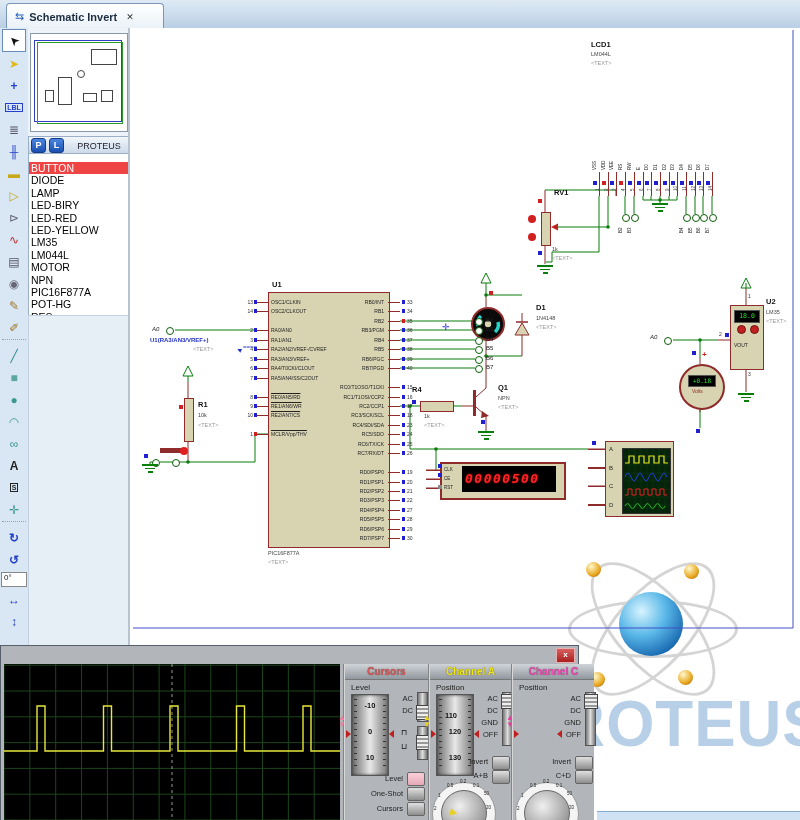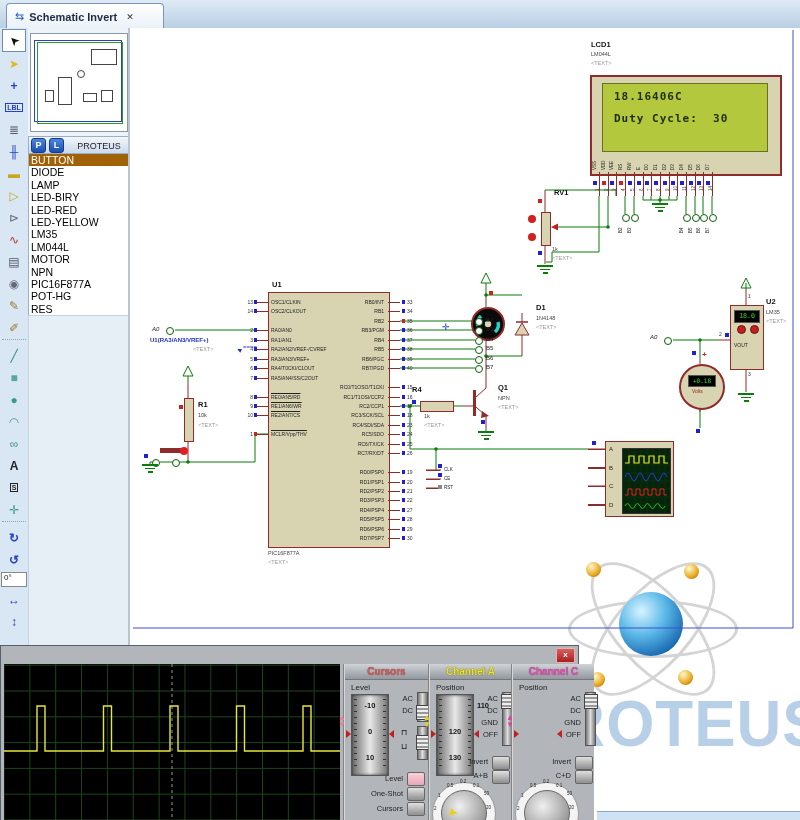--- a/index.html
+++ b/index.html
@@ -22,21 +22,21 @@
   .gbox{border:1px solid currentColor;padding:0 1px;font-size:6px;font-weight:bold;}
   
   #sidepanel{left:28px;top:28px;width:100px;height:792px;background:#eef3f9;}
   #overview{left:2px;top:5px;width:96px;height:97px;background:#fff;border:1px solid #8899aa;position:absolute;}
   .ovd{position:absolute;border:1px solid #444;}
   #dev-header{left:0px;top:108px;width:100px;height:17px;background:linear-gradient(#f2f6fa,#c9d8e8);border:1px solid #9ab0c8;display:flex;align-items:center;gap:3px;padding:0 2px;position:absolute;}
   .pl-btn{width:13px;height:13px;background:linear-gradient(#4a86e0,#1c4fb0);color:#fff;font-weight:bold;font-size:9px;text-align:center;line-height:13px;border-radius:3px;border:1px solid #163c88;}
   .dev-title{flex:1;text-align:center;font-size:9px;color:#223;}
   #device-list{left:0px;top:125px;width:100px;height:162px;background:#fff;border:1px solid #9ab0c8;position:absolute;overflow:hidden;}
   .ditem{height:12.4px;line-height:12.4px;font-size:10.5px;padding-left:2px;color:#000;white-space:nowrap;}
-  .ditem.sel{background:#a16207;color:#fff;}
+  .ditem.sel{background:#ef4444;color:#fff;margin-top:8px;}
   #dev-footer{left:0px;top:287px;width:100px;height:330px;background:#e6eef6;border:1px solid #c3d2e2;position:absolute;}
   
   #schem-bg{left:128px;top:28px;width:672px;height:792px;background:#fff;border-left:2px solid #b8c4d0;position:absolute;}
   #schem{left:0;top:0;width:800px;height:820px;position:absolute;}
   .lbl{position:absolute;font-size:6px;color:#222;white-space:nowrap;}
   .ref{font-size:7.5px;font-weight:bold;color:#111;}
   .val{font-size:5.5px;color:#444;}
   .ttag{font-size:5.5px;color:#999;}
   .comp{position:absolute;background:#d8d4b2;border:1px solid #8f2b2b;}
   .pinlbl{position:absolute;font-size:5px;color:#222;white-space:nowrap;}
@@ -239,26 +239,20 @@
         <circle cx="486" cy="356" r="1.8" fill="#0b7d0b"></circle>
         <circle cx="700" cy="340" r="1.8" fill="#0b7d0b"></circle>
         <circle cx="660" cy="200" r="1.8" fill="#0b7d0b"></circle>
         <circle cx="608" cy="227" r="1.8" fill="#0b7d0b"></circle>
         <path d="M133,628 H793 M793,30 V628" stroke="#3f51c8" stroke-width="1" fill="none"></path>
       </svg>
 
     <div class="lbl ref" style="left:591px;top:40px;">LCD1</div>
     <div class="lbl val" style="left:591px;top:51px;">LM044L</div>
     <div class="lbl ttag" style="left:591px;top:60px;">&lt;TEXT&gt;</div>
-    <div class="comp" style="left:590px;top:75px;width:188px;height:97px;border-width:2px;">
-      <div class="a" style="left:10px;top:6px;width:164px;height:67px;background:#b4c83e;border:1px solid #6a7020;">
-        <div class="lcdtext a" style="left:11px;top:6px;">18.16406C</div>
-        <div class="lcdtext a" style="left:11px;top:28px;">Duty Cycle:  30</div>
-      </div>
-    </div>
 
     <div class="lbl ref" style="left:554px;top:188px;">RV1</div>
     <div class="comp" style="left:541px;top:212px;width:8px;height:32px;"></div>
     <div class="a" style="left:528px;top:215px;width:8px;height:8px;border-radius:50%;background:#d02020;"></div>
     <div class="a" style="left:528px;top:233px;width:8px;height:8px;border-radius:50%;background:#d02020;"></div>
     <div class="lbl val" style="left:552px;top:246px;">1k</div>
     <div class="lbl ttag" style="left:552px;top:255px;">&lt;TEXT&gt;</div>
 
     <div class="lbl ref" style="left:272px;top:280px;">U1</div>
     <div class="comp" style="left:268px;top:292px;width:120px;height:254px;"></div>
@@ -314,20 +308,25 @@
     <div class="pinnum" style="left:719px;top:331px;">2</div>
     <div class="pinnum" style="left:748px;top:371px;">3</div>
     <div class="term" style="left:664px;top:337px;"></div>
     <div class="lbl" style="left:650px;top:334px;font-style:italic;">A0</div>
     <div class="lbl" style="left:702px;top:350px;color:#d02020;font-size:8px;font-weight:bold;">+</div>
     <div class="a" style="left:679px;top:364px;width:42px;height:42px;border-radius:50%;background:#d8d4b2;border:2px solid #8f2b2b;">
       <div class="greenlcd a" style="left:7px;top:9px;width:26px;height:10px;font-size:6px;line-height:10px;">+0.18</div>
       <div class="lbl" style="left:11px;top:22px;font-size:5px;color:#8f2b2b;">Volts</div>
     </div>
 
+    <div class="comp" style="left:440px;top:462px;width:122px;height:34px;border-width:2px;">
+      <div class="a" style="left:20px;top:2px;width:94px;height:26px;background:#000;">
+        <div class="sevenseg a" style="left:3px;top:5px;font-size:13px;letter-spacing:1.5px;">00000500</div>
+      </div>
+    </div>
 
     <div class="comp" style="left:605px;top:441px;width:67px;height:74px;">
       <div class="a" style="left:16px;top:6px;width:47px;height:64px;background:#06240a;border:1px solid #333;">
         <svg width="47" height="64" viewBox="0 0 47 64">
           <g stroke="#0e3a14" stroke-width="0.5">
             <path d="M6,0V64 M12,0V64 M18,0V64 M24,0V64 M30,0V64 M36,0V64 M42,0V64 M0,8H47 M0,16H47 M0,24H47 M0,32H47 M0,40H47 M0,48H47 M0,56H47"></path>
           </g>
           <path d="M2,14 h4 v-7 h5 v7 h5 v-7 h5 v7 h5 v-7 h5 v7 h5 v-7 h5 v7 h4" stroke="#e8e820" fill="none" stroke-width="1.2"></path>
           <path d="M2,28 q3,-8 6,0 t6,0 t6,0 t6,0 t6,0 t6,0 t6,0" stroke="#2040e0" fill="none" stroke-width="1"></path>
           <path d="M2,46 h3 v-6 h4 v6 h4 v-6 h4 v6 h4 v-6 h4 v6 h4 v-6 h4 v6 h4 v-6 h4 v6 h3" stroke="#e02020" fill="none" stroke-width="1"></path>
@@ -640,21 +639,21 @@
           <div class="pbtn active a" style="left: 62px; top: 108px; width: 16px; height: 12px;"></div>
           <div class="blabel a" style="left: 0px; top: 125px; width: 58px;">One-Shot</div>
           <div class="pbtn a" style="left: 62px; top: 123px; width: 16px; height: 12px;"></div>
           <div class="blabel a" style="left: 0px; top: 140px; width: 58px;">Cursors</div>
           <div class="pbtn a" style="left: 62px; top: 138px; width: 16px; height: 12px;"></div>
         </div>
         <div class="panel a" style="left: 427px; top: 18px; width: 83px; height: 157px;">
           <div class="phead a" style="color: rgb(240, 232, 24); text-shadow: rgb(51, 51, 51) 0px 0px 1px;">Channel A</div>
           <div class=" a" style="left: 6px; top: 19px; font-size: 8px; color: rgb(34, 34, 34);">Position</div>
           <div class="mslider a" style="left: 6px; top: 30px; width: 36px; height: 80px;">
-            <div class="sval a" style="left: 0px; top: 6px; width: 28px; padding-left: 32px;">110</div>
+            <div class="sval a" style="left: 0px; top: 16px; width: 28px;">110</div>
             <div class="sval a" style="left: 0px; top: 32px; width: 36px;">120</div>
             <div class="sval a" style="left: 0px; top: 58px; width: 36px;">130</div>
             <div class="mticks a" style="left: 2px; top: 4px; width: 3px; height: 72px;"></div>
             <div class="mticks a" style="left: 31px; top: 4px; width: 3px; height: 72px;"></div>
           </div>
           <div class="ctri a" style="left: 1px; top: 66px; border-left: 5px solid rgb(192, 32, 32); border-top: 4px solid transparent; border-bottom: 4px solid transparent;"></div>
           <div class="ctri a" style="left: 44px; top: 66px; border-right: 5px solid rgb(192, 32, 32); border-top: 4px solid transparent; border-bottom: 4px solid transparent;"></div>
           <div class="clabel a" style="left: 44px; top: 30px; width: 24px;">AC</div>
           <div class="clabel a" style="left: 44px; top: 42px; width: 24px;">DC</div>
           <div class="clabel a" style="left: 44px; top: 54px; width: 24px;">GND</div>

